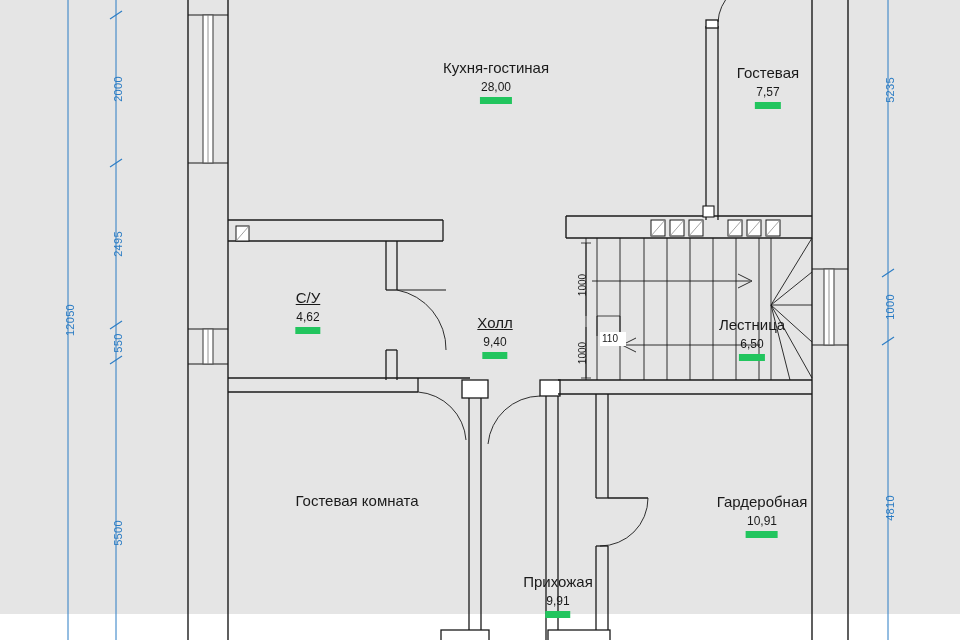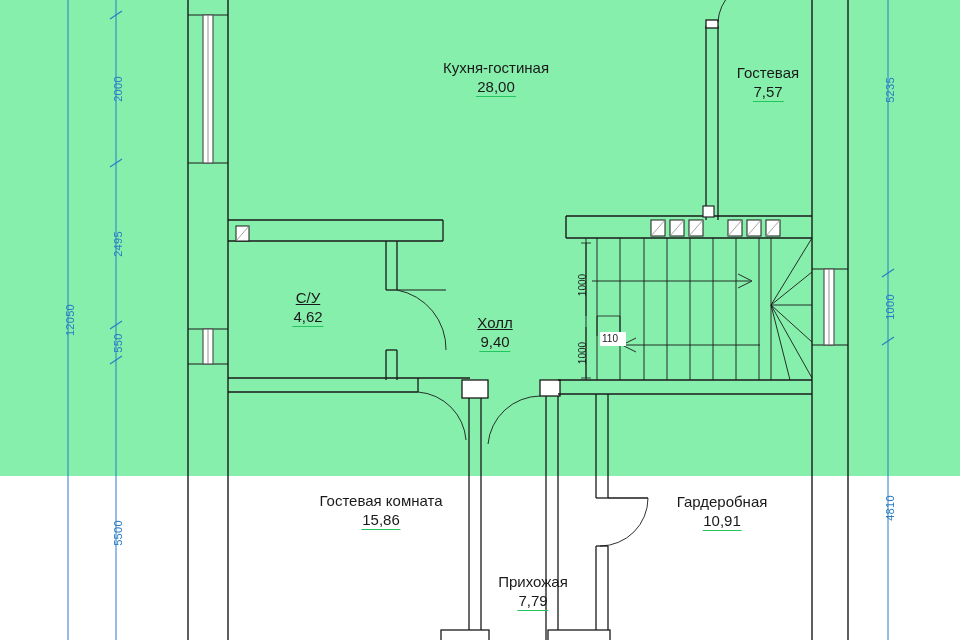--- a/index.html
+++ b/index.html
@@ -5,36 +5,36 @@
   * { box-sizing: border-box; }
   html, body {
     margin: 0; padding: 0;
     width: 960px; height: 640px;
     background: #ffffff;
     font-family: "Liberation Sans", sans-serif;
     overflow: hidden;
   }
   #plan-root {
     position: relative;
-    width: 960px; height: 476px;
-    background: #86efac;
+    width: 960px; height: 614px;
+    background: #e5e5e5;
   }
   #plan-svg { position: absolute; top: 0; left: 0; }
   .room-label {
     position: absolute;
     text-align: center;
     color: #1a1a1a;
     font-family: "Liberation Sans", sans-serif;
     white-space: nowrap;
     transform: translateX(-50%);
   }
   .room-name { font-size: 15px; line-height: 19px; }
   .room-area {
-    font-size: 15px; line-height: 19px;
-    border-bottom: 1px solid #22c55e;
+    font-size: 12px; line-height: 19px;
+    border-bottom: 7px solid #22c55e;
     display: inline-block;
     padding: 0 1px;
   }
   .dim-text {
     position: absolute;
     color: #2b7cc4;
     font-size: 11px;
     font-family: "Liberation Sans", sans-serif;
     white-space: nowrap;
     letter-spacing: 0.3px;
@@ -297,34 +297,37 @@
   <div class="room-label" style="left:308px; top:288px;text-decoration:underline;">
     <div class="room-name">С/У</div>
     <div><span class="room-area">4,62</span></div>
   </div>
 
   <div class="room-label" style="left:495px; top:313px;text-decoration:underline;">
     <div class="room-name">Холл</div>
     <div><span class="room-area">9,40</span></div>
   </div>
 
-
-  <div class="room-label" style="left:357px; top:491px;margin-left:24px;">
+  <div class="room-label" style="left:752px; top:315px;">
+    <div class="room-name">Лестница</div>
+    <div><span class="room-area">6,50</span></div>
+  </div>
+
+  <div class="room-label" style="left:357px; top:491px;">
     <div class="room-name">Гостевая комната</div>
-    <div><span class="room-area">15,86</span></div>
-  </div>
-
-  <div class="room-label" style="left:722px; top:492px;">
+  </div>
+
+  <div class="room-label" style="left:762px; top:492px;">
     <div class="room-name">Гардеробная</div>
     <div><span class="room-area">10,91</span></div>
   </div>
 
-  <div class="room-label" style="left:533px; top:572px;">
+  <div class="room-label" style="left:558px; top:572px;">
     <div class="room-name">Прихожая</div>
-    <div><span class="room-area">7,79</span></div>
+    <div><span class="room-area">9,91</span></div>
   </div>
 
   <div class="dim-text dim-vert" style="left:64px; top:320px;">12050</div>
 
   <div class="dim-text dim-vert" style="left:112px; top:89px;">2000</div>
   <div class="dim-text dim-vert" style="left:112px; top:244px;">2495</div>
   <div class="dim-text dim-vert" style="left:112px; top:343px;">550</div>
   <div class="dim-text dim-vert" style="left:112px; top:533px;">5500</div>
 
   <div class="dim-text dim-vert" style="left:884px; top:90px;">5235</div>

